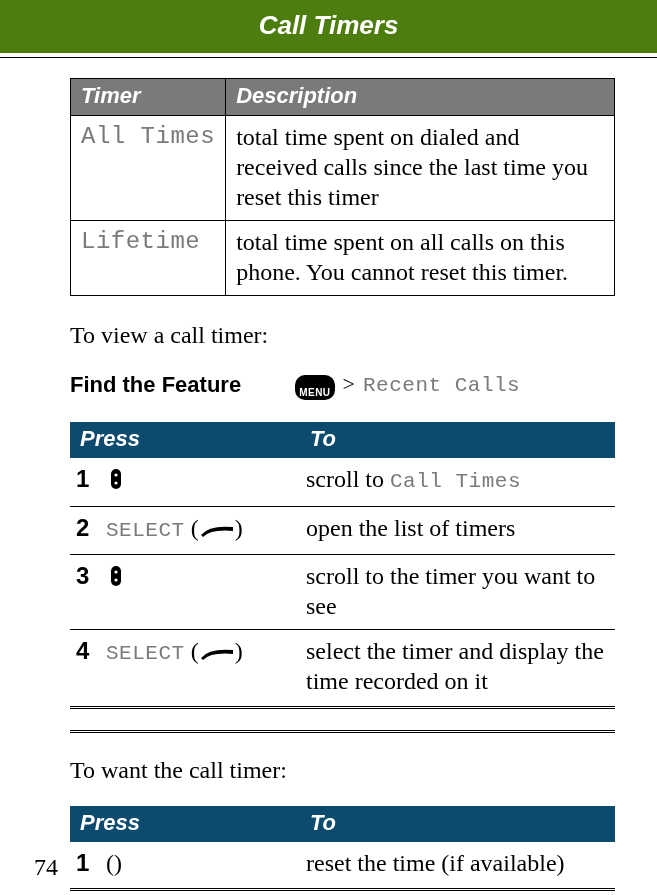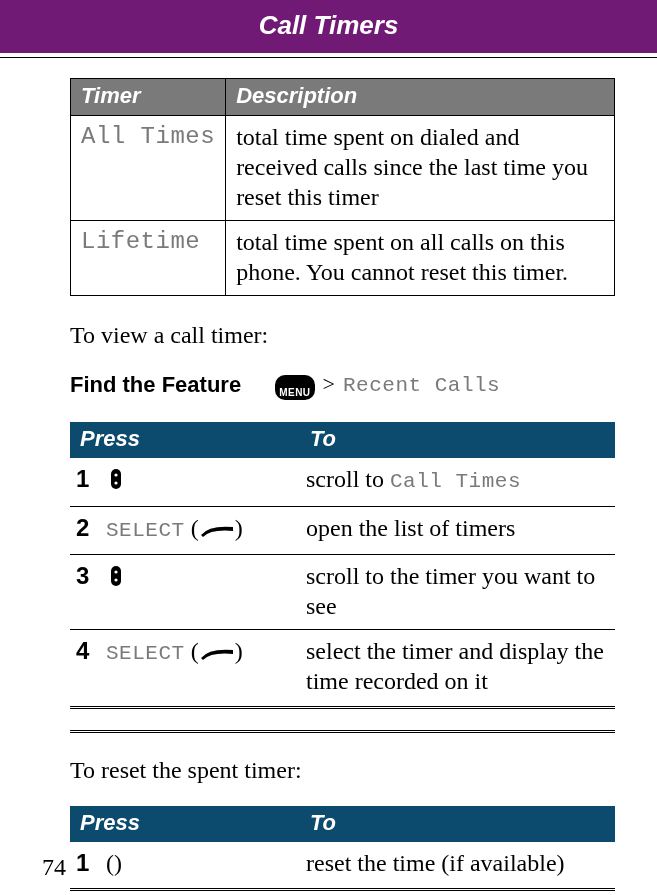--- a/index.html
+++ b/index.html
@@ -4,21 +4,21 @@
 <style>
   * { box-sizing: border-box; margin: 0; padding: 0; }
   html, body { width: 657px; height: 895px; }
   body {
     font-family: "Times New Roman", Georgia, serif;
     background: #fff;
     color: #000;
     position: relative;
   }
   .header-band {
-    background: #701a75;
+    background: #4d7c0f;
     color: #fff;
     text-align: center;
     font-family: Verdana, Geneva, sans-serif;
     font-weight: bold;
     font-style: italic;
     font-size: 26px;
     padding: 10px 0 12px 0;
     margin-bottom: 4px;
   }
   .thinrule {
@@ -66,21 +66,21 @@
     font-size: 26px;
     margin: 6px 0 14px -28px;
   }
   p.body {
     font-size: 24px;
     margin: 0 0 22px 0;
   }
   .findline {
     display: flex;
     align-items: center;
-    gap: 34px;
+    gap: 54px;
     margin: 0 0 22px 0;
   }
   .findlabel {
     font-family: Verdana, Geneva, sans-serif;
     font-weight: bold;
     font-size: 22px;
   }
   .menu-key {
     display: inline-block;
     background: #000;
@@ -161,21 +161,21 @@
   .softkey-icon {
     display: inline-block;
     vertical-align: -3px;
   }
   .scroll-icon {
     display: inline-block;
     vertical-align: -4px;
   }
   .page-num {
     position: absolute;
-    left: 42px;
+    left: 34px;
     bottom: 14px;
     font-size: 24px;
   }
 </style>
 </head>
 <body>
 
 <div class="header-band">
   <span>Call Timers</span>
 </div>
@@ -268,21 +268,21 @@
           <span> (</span><span class="softkey-icon"><svg width="36" height="16">
                 <path d="M2 12 Q10 2 34 4 L34 8 Q12 6 4 14 Z" fill="#000"></path>
               </svg></span><span>)</span>
         </td>
         <td>select the timer and display the time recorded on it</td>
       </tr>
     </tbody>
   </table>
   <div class="double-bottom"></div>
 
-  <p class="body">To reset the spent timer:</p>
+  <p class="body">To want the call timer:</p>
 
   <table class="steps">
     <thead>
       <tr>
         <th colspan="2">Press</th>
         <th>To</th>
       </tr>
     </thead>
     <tbody>
       <tr>

